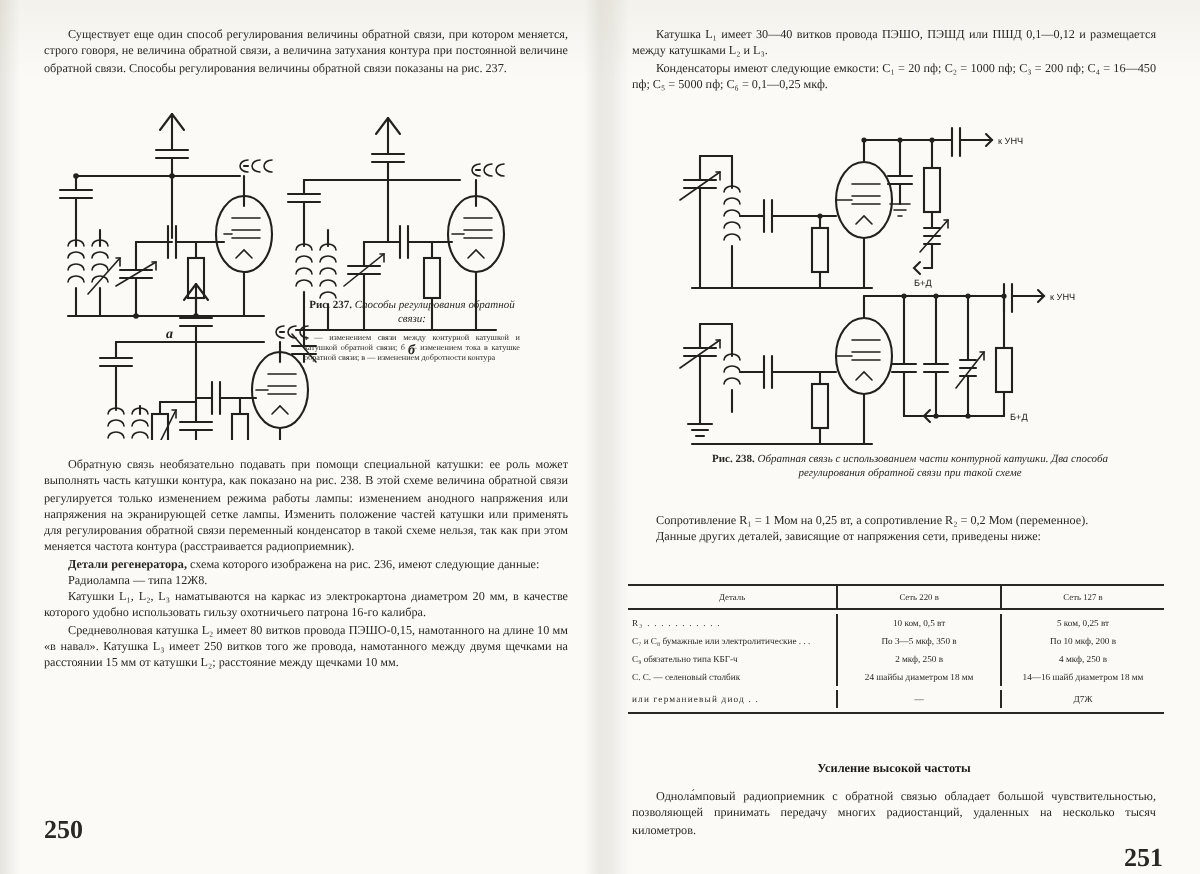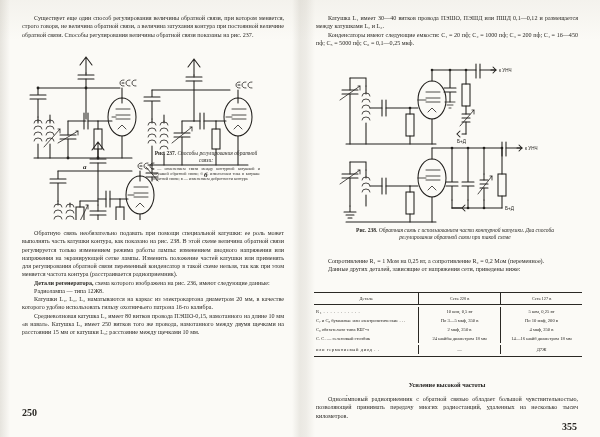--- a/index.html
+++ b/index.html
@@ -33,21 +33,21 @@
     text-align:justify;
     color:#2a2824;
   }
   .page-left .col{left:22px;}
   .page-right .col{left:16px;}
   p{margin:0 0 0 0;text-indent:12px;}
   p.noind{text-indent:0;}
   .b{font-weight:bold;}
   .pagenum{
     position:absolute;
-    font-size:10px;
+    font-size:13px;
     font-weight:bold;
     color:#2a2824;
   }
   
   .figwrap{position:absolute;}
   .cap{
     position:absolute;
     text-align:center;
     color:#2a2824;
   }
@@ -418,14 +418,14 @@
     </div>
     <div class="rule" style="margin-top:2px;"></div>
   </div>
 
   <div class="sechead" style="left:16px;top:381px;">Усиление высокой частоты</div>
 
   <div class="col" style="top:395px;">
     <p>Однола́мповый радиоприемник с обратной связью обладает большой чувствительностью, позволяющей принимать передачу многих радиостанций, удаленных на несколько тысяч километров.</p>
   </div>
 
-  <div class="pagenum" style="left:262px;top:421px;">355</div>
+  <div class="pagenum" style="left:262px;top:421px;">251</div>
 </div>
 
 </body></html>

